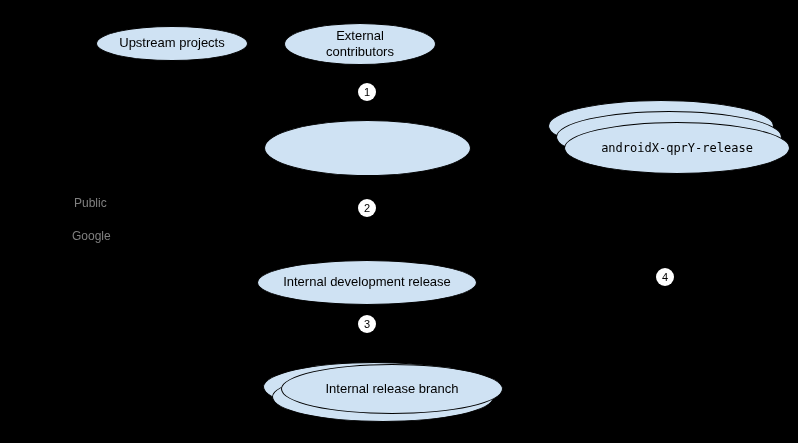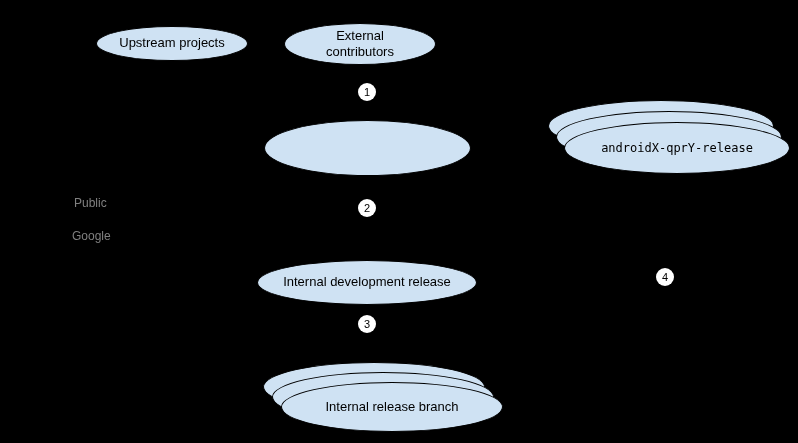--- a/index.html
+++ b/index.html
@@ -40,21 +40,21 @@
   .node-aosp       { left: 240px; top: 120px; width: 207px; height: 56px; }
 
   .qpr-back2       { left: 524px; top: 100px; width: 226px; height: 52px; }
   .qpr-back1       { left: 532px; top: 111px; width: 226px; height: 52px; }
   .qpr-front       { left: 540px; top: 122px; width: 226px; height: 52px; }
 
   .node-internal-dev { left: 233px; top: 260px; width: 220px; height: 45px; }
 
   .rel-back2       { left: 239px; top: 362px; width: 222px; height: 50px; }
   .rel-back1       { left: 248px; top: 372px; width: 222px; height: 50px; }
-  .rel-front       { left: 257px; top: 382px; width: 222px; height: 50px; }
+  .rel-front       { left: 257px; top: 364px; width: 222px; height: 50px; }
 
   .step {
     position: absolute;
     width: 18px;
     height: 18px;
     background: #ffffff;
     border-radius: 50%;
     display: flex;
     align-items: center;
     justify-content: center;

